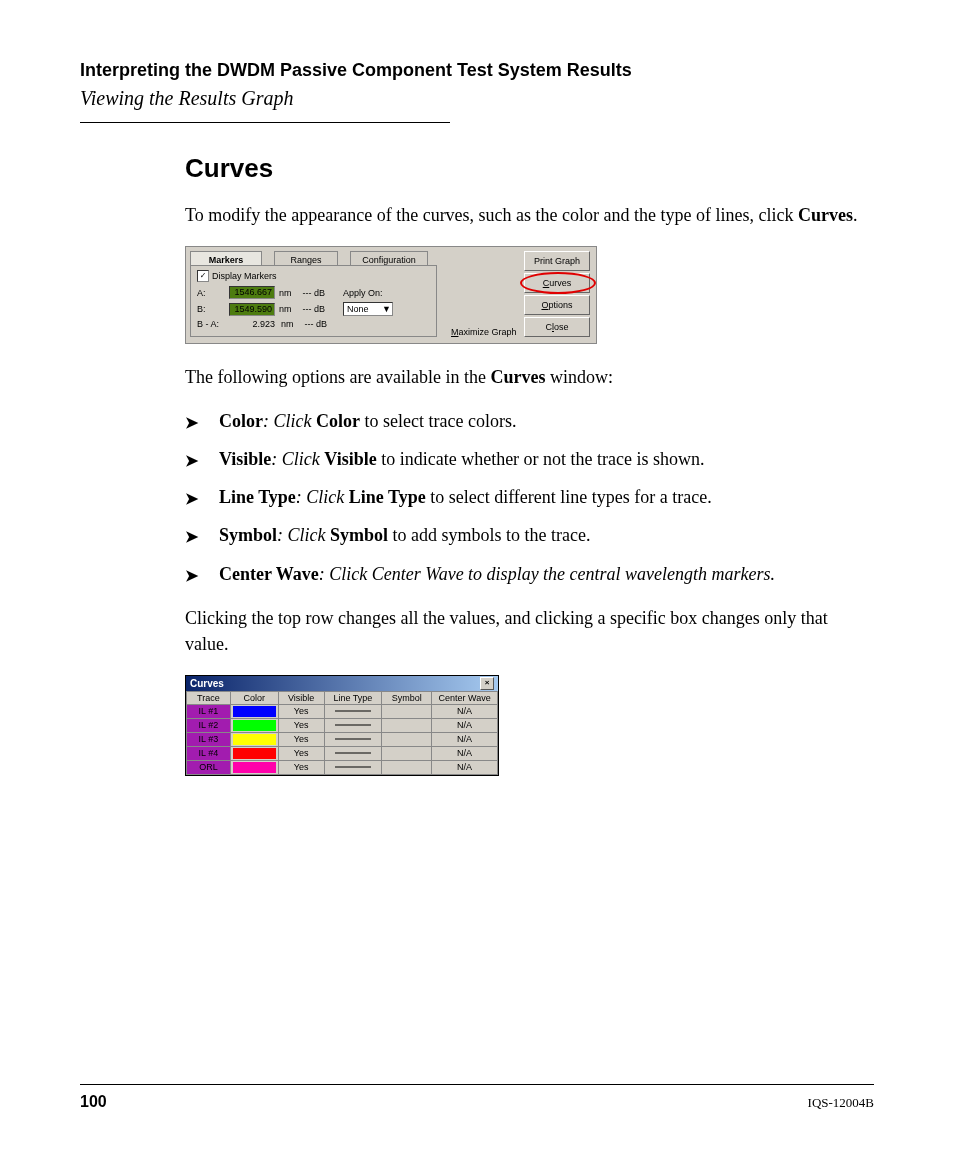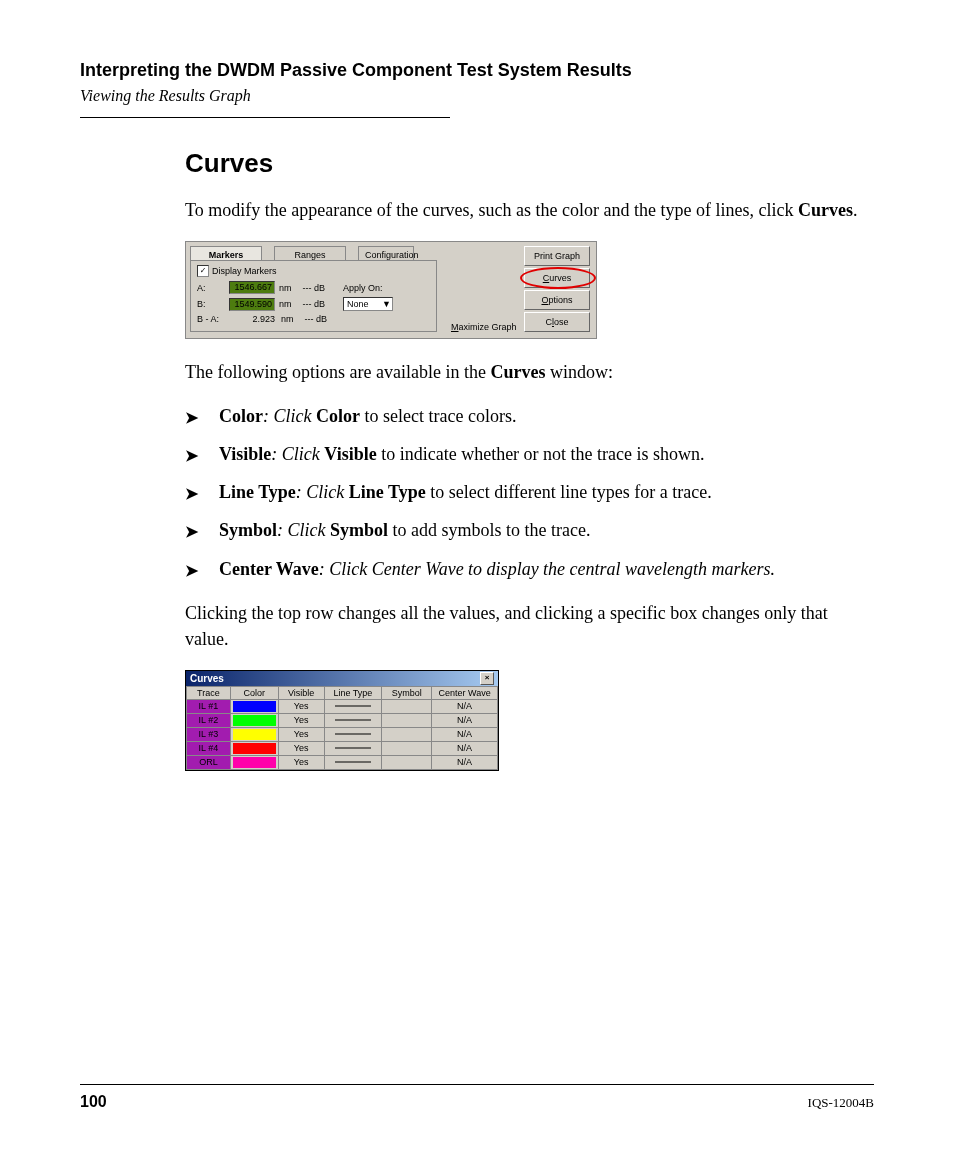--- a/index.html
+++ b/index.html
@@ -20,21 +20,21 @@
     position: relative;
   }
   .chapter-title {
     font-family: Arial, Helvetica, sans-serif;
     font-weight: bold;
     font-size: 18px;
     margin: 0 0 6px 0;
   }
   .section-sub {
     font-style: italic;
-    font-size: 16px;
+    font-size: 20px;
     margin: 0 0 12px 0;
   }
   .header-rule {
     border: none;
     border-top: 1.5px solid #000;
     margin: 0 0 0 0;
     width: 370px;
   }
   .content {
     margin-left: 105px;
@@ -315,22 +315,22 @@
     <h2 class="h2">Curves</h2>
 
     <p class="body-text">
       <span>To modify the appearance of the curves, such as the color and the type of lines, click </span><span class="bold">Curves</span><span>.</span>
     </p>
 
     <div class="ui1">
       <div class="ui1-left">
         <div class="ui1-tabs">
           <div class="ui1-tab active" style="width:72px;text-align:center">Markers</div>
-          <div class="ui1-tab" style="width:72px;text-align:center">Ranges</div>
-          <div class="ui1-tab" style="width:56px;text-align:center">Configuration</div>
+          <div class="ui1-tab" style="width:64px;text-align:center">Ranges</div>
+          <div class="ui1-tab" style="width:78px;text-align:center">Configuration</div>
         </div>
         <div class="ui1-body">
           <div class="ui1-check">
             <span class="box">✓</span>
             <span>Display Markers</span>
           </div>
           <div class="ui1-row">
             <span class="ui1-label">A:</span>
             <span class="ui1-input">1546.667</span>
             <span class="ui1-unit">nm</span>

